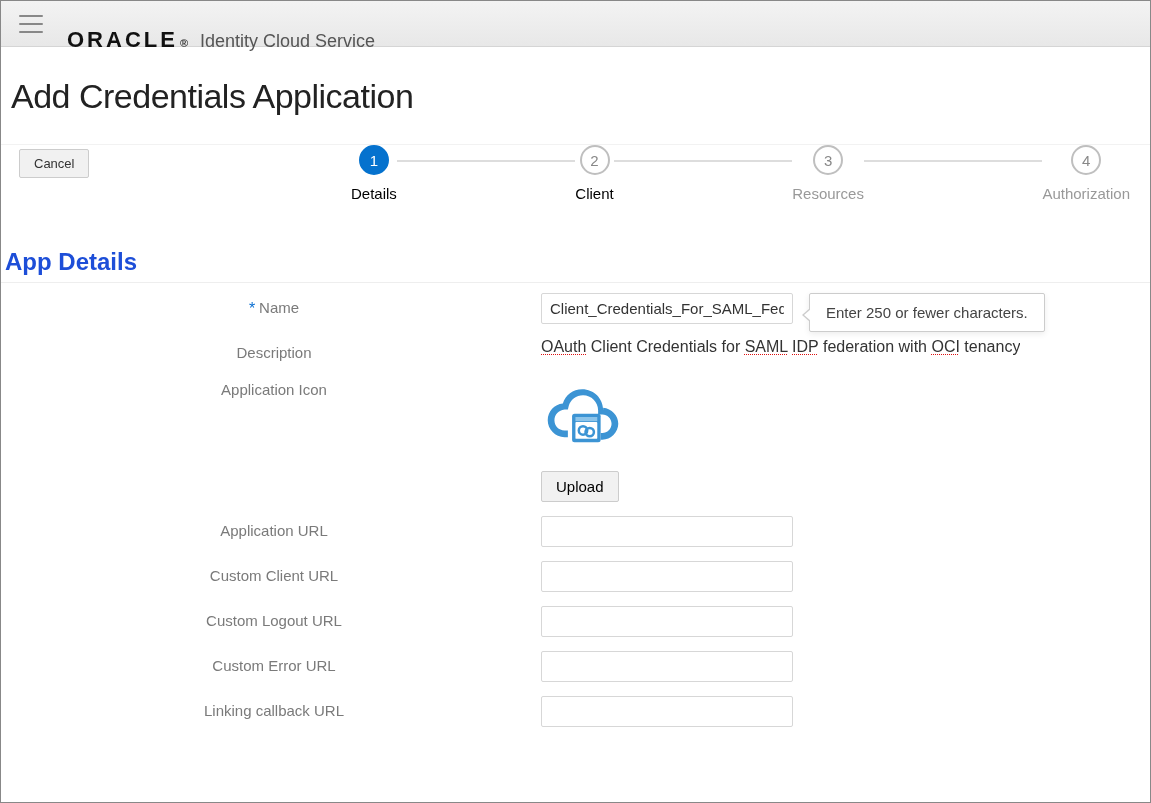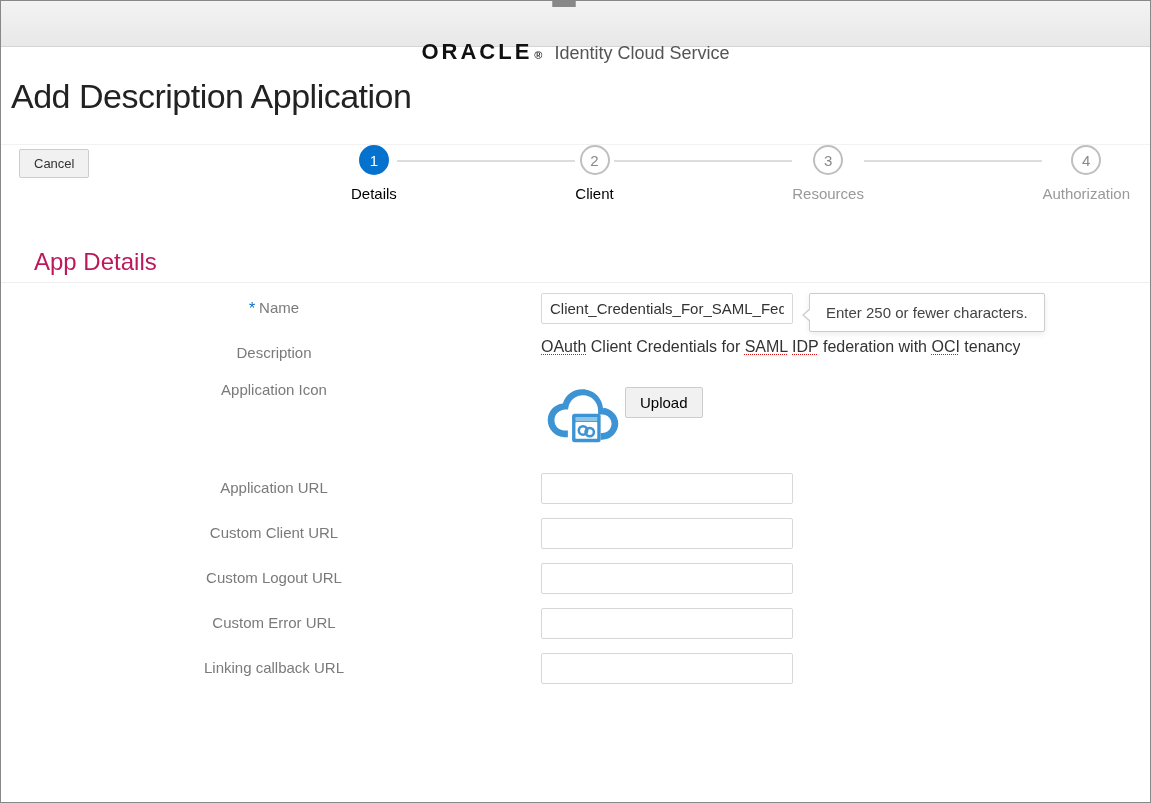--- a/index.html
+++ b/index.html
@@ -13,21 +13,20 @@
     overflow: hidden;
     border: 1px solid #888;
   }
   .hdr {
     background: linear-gradient(#f3f3f3,#e8e8e8);
     border-bottom: 1px solid #d5d5d5;
     height: 46px;
     display: flex;
     align-items: center;
     padding: 0 18px;
-    flex-direction: column;
   }
   .menu-icon {
     width: 24px; height: 18px;
     display: flex; flex-direction: column; justify-content: space-between;
     margin-right: 24px;
   }
   .menu-icon span { display:block; height:2px; background:#888; border-radius:1px;}
   .brand { display:flex; align-items:baseline; }
   .brand-oracle { font-weight:800; font-size:22px; letter-spacing:3px; color:#111;}
   .brand-r { font-size:11px; vertical-align: top; font-weight:600; margin-left:2px;}
@@ -88,23 +87,23 @@
   .step.muted .step-label { color:#999; }
   .connector {
     flex: 1 1 auto;
     height: 2px;
     background: #ddd;
     margin-top: 15px;
     min-width: 140px;
   }
   .section-title {
     font-size: 24px;
-    font-weight: 400;
-    color: #be185d;
-    margin: 34px 0 6px 33px;
+    font-weight: 700;
+    color: #1d4ed8;
+    margin: 34px 0 6px 4px;
   }
   .divider {
     height: 1px; background: #eee;
     margin-bottom: 10px;
   }
   .form-area {
     position: relative;
     padding-left: 20px;
   }
   .row {
@@ -156,21 +155,21 @@
   }
   .tooltip-box::after {
     content:"";
     position:absolute;
     left:-6px; top:15px;
     border-top:6px solid transparent;
     border-bottom:6px solid transparent;
     border-right:7px solid #fff;
   }
   .icon-block {
-    display:flex; flex-direction:row; align-items:flex-start;
+    display:flex; flex-direction:column; align-items:flex-start;
   }
   .upload-btn {
     margin-top: 12px;
     background: #f1f1f1;
     border: 1px solid #ccc;
     border-radius: 2px;
     padding: 6px 14px;
     font-size: 15px;
     cursor: pointer;
   }
@@ -186,21 +185,21 @@
       <span></span>
   </div>
   <div class="brand">
     <span class="brand-oracle">ORACLE</span>
     <span class="brand-r">®</span>
     <span class="brand-svc">Identity Cloud Service</span>
   </div>
 </div>
 
 <div class="page">
-  <h1 class="pg-title">Add Description Application</h1>
+  <h1 class="pg-title">Add Credentials Application</h1>
 
   <div class="topbar">
     <button class="cancel-btn">Cancel</button>
 
     <div class="wizard">
       <div class="step active">
         <div class="circle">1</div>
         <div class="step-label">Details</div>
       </div>
       <div class="connector"></div>

